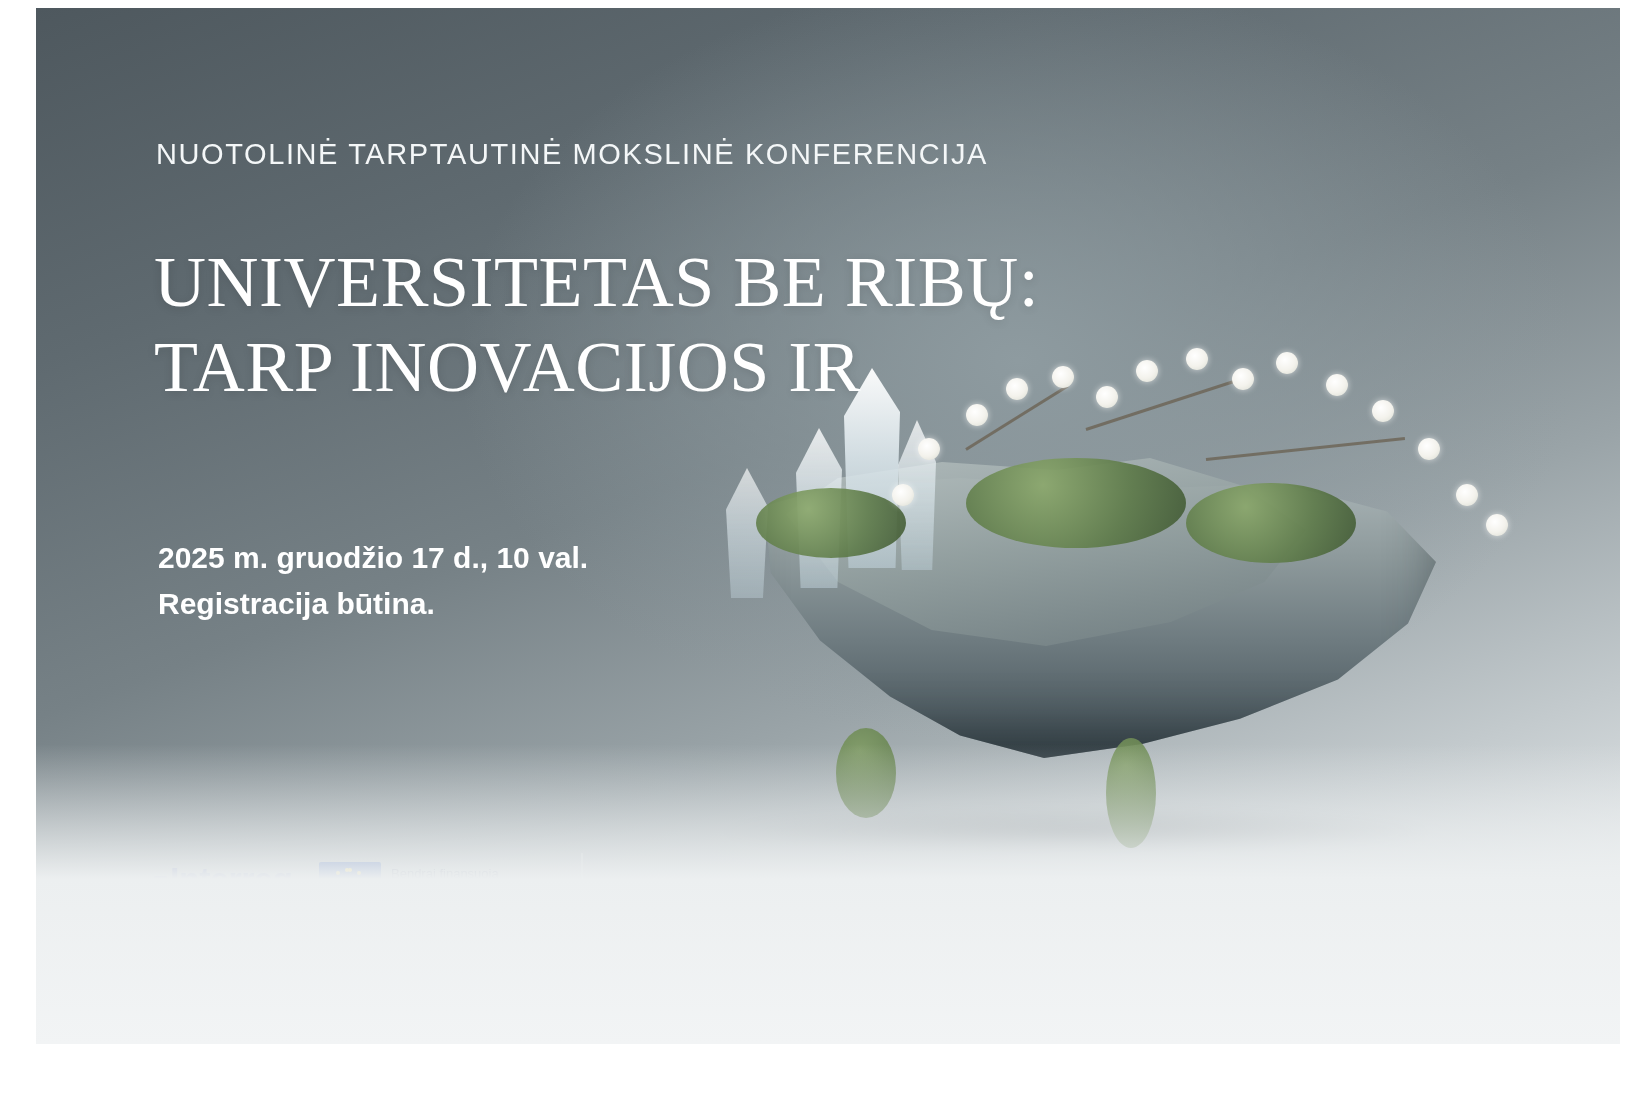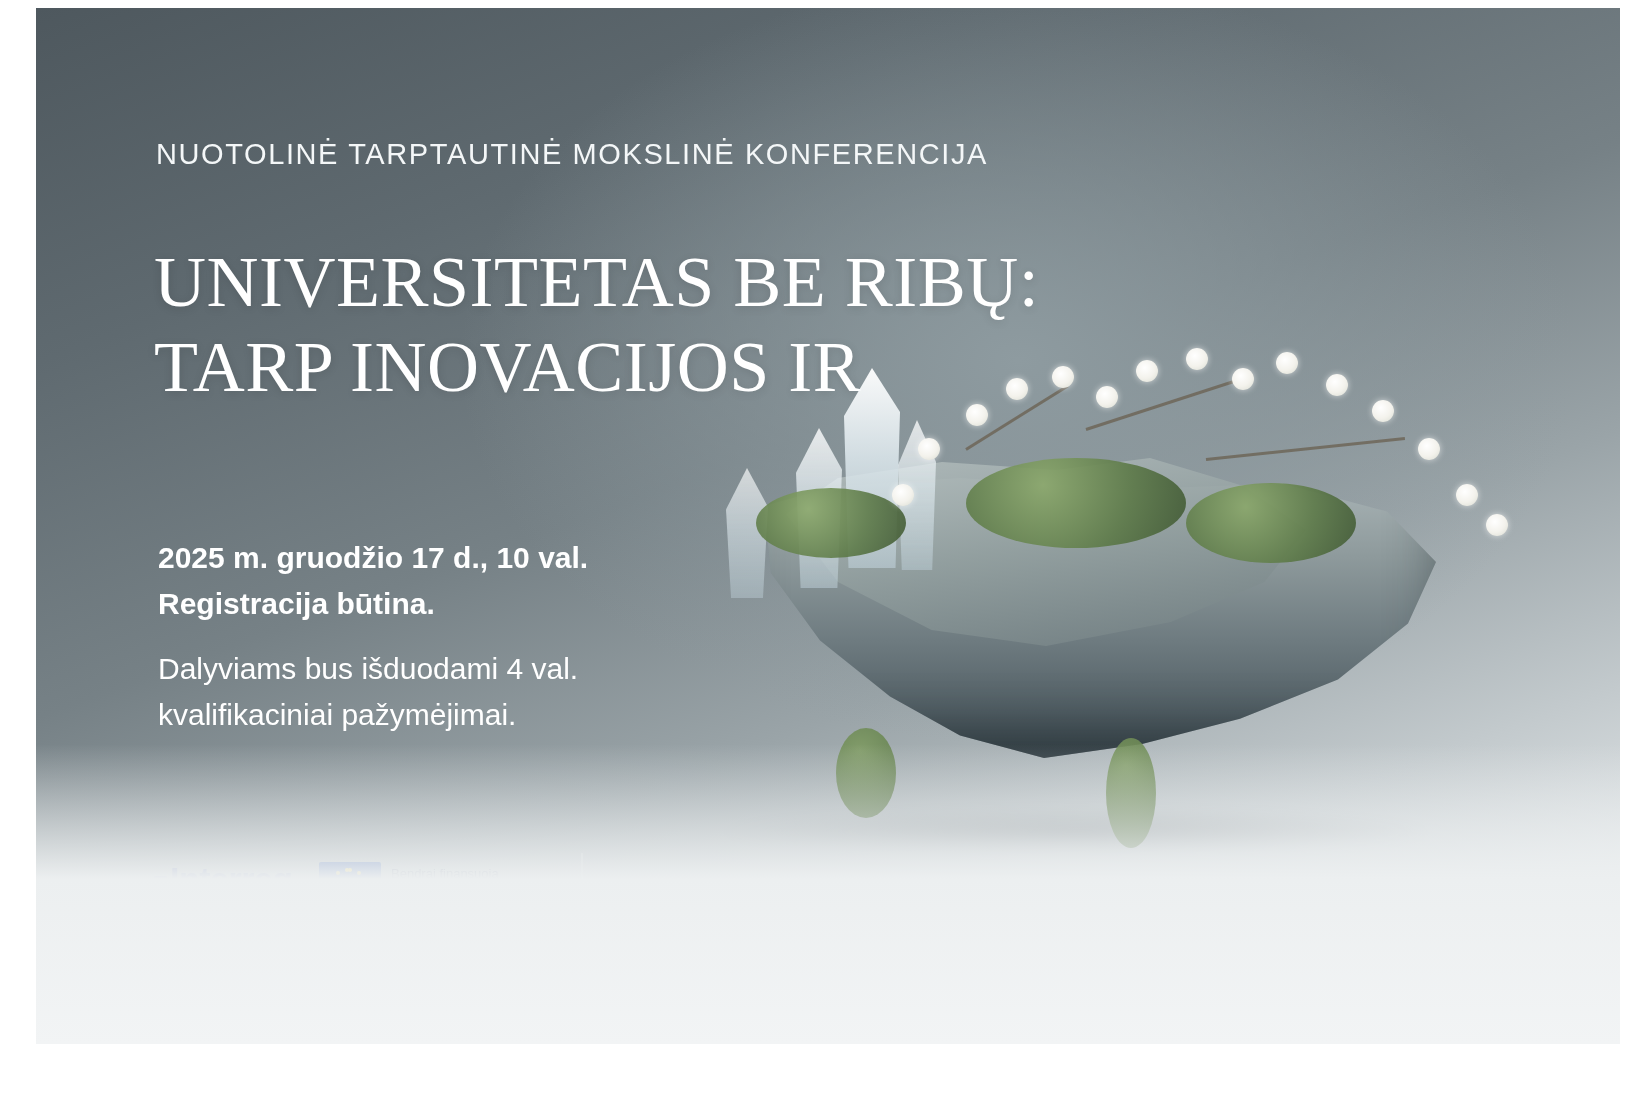--- a/index.html
+++ b/index.html
@@ -327,24 +327,20 @@
   <div class="title">
     <span>UNIVERSITETAS BE RIBŲ:</span>
     <span>TARP INOVACIJOS IR</span>
   </div>
 
   <div class="meta">
     <div>2025 m. gruodžio 17 d., 10 val.</div>
     <div>Registracija būtina.</div>
   </div>
 
-  <div class="meta-2">
-    <div>Dalyviams bus išduodami 4 val.</div>
-    <div>kvalifikaciniai pažymėjimai.</div>
-  </div>
 
   <div class="art">
     <div class="shadow"></div>
     <div class="rock"></div>
     <div class="rock2"></div>
     <div class="crystal c3"></div>
     <div class="crystal c2"></div>
     <div class="crystal c1"></div>
     <div class="crystal c4"></div>
     <div class="moss m1"></div>

